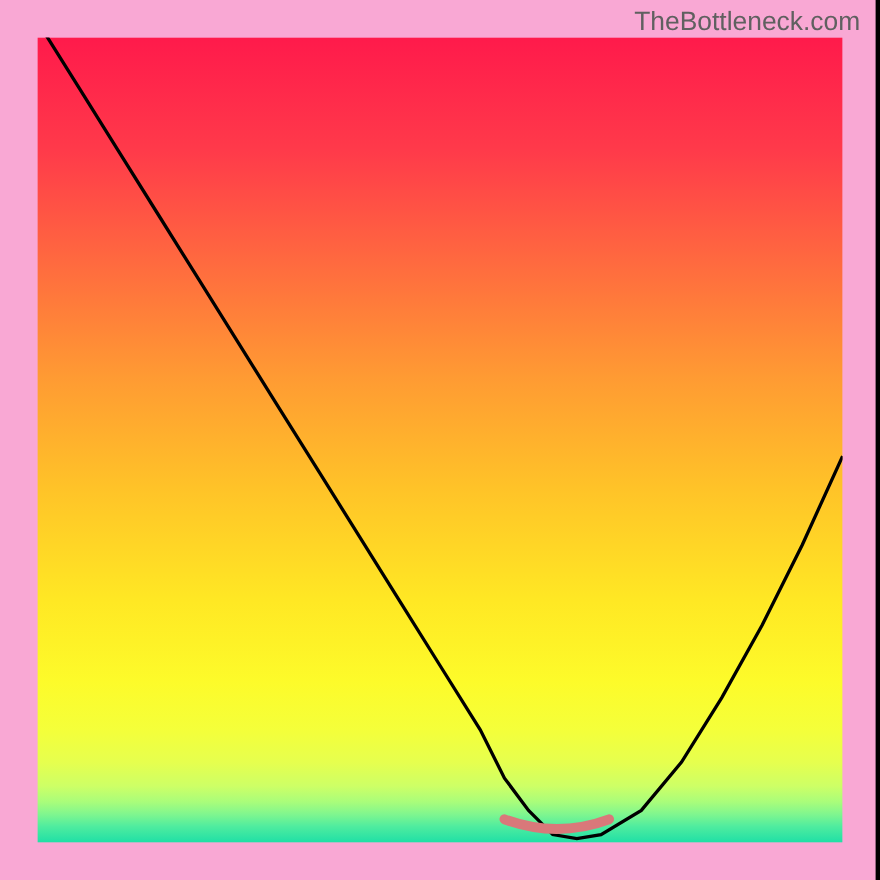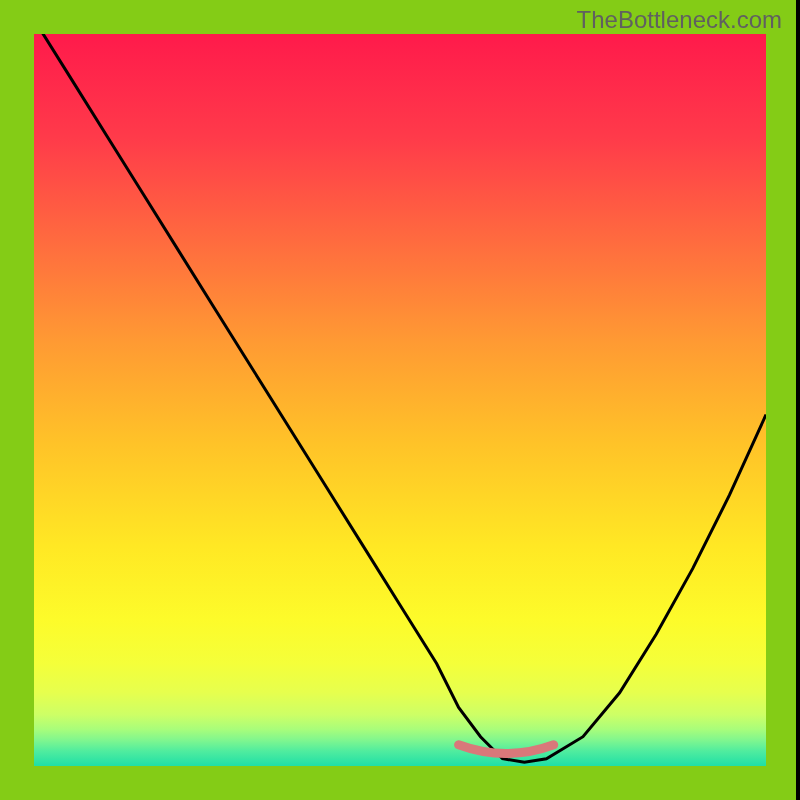--- a/index.html
+++ b/index.html
@@ -8,21 +8,21 @@
     width: 800px;
     height: 800px;
     background: #000;
     font-family: Arial, Helvetica, sans-serif;
     overflow: hidden;
   }
   .frame {
     position: relative;
     width: 796px;
     height: 800px;
-    background: #84cc16;
+    background: #f9a8d4;
   }
   .watermark {
     position: absolute;
     top: 6px;
     right: 14px;
     color: #606060;
     font-size: 24px;
     font-weight: 500;
     z-index: 10;
     user-select: none;

